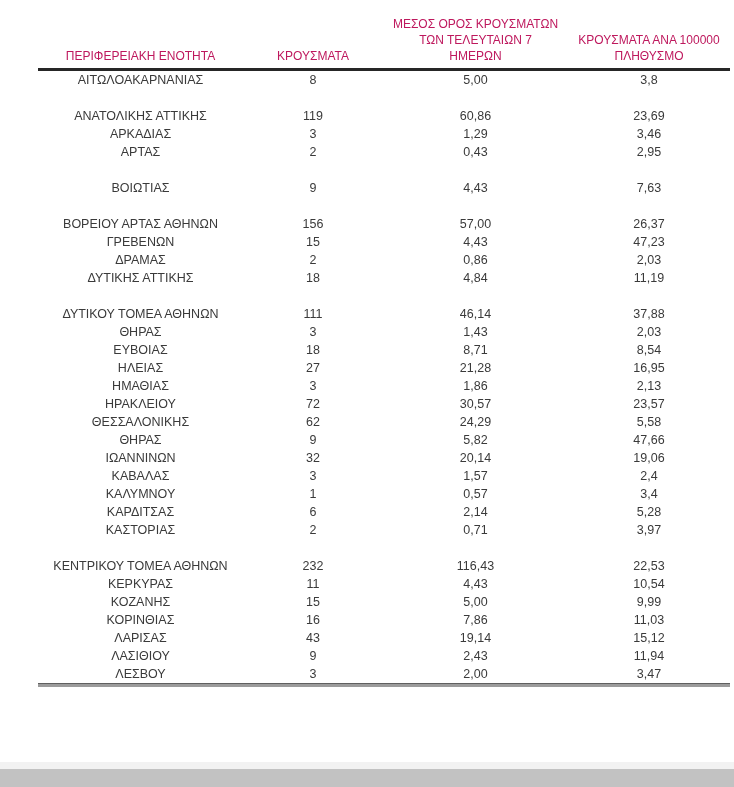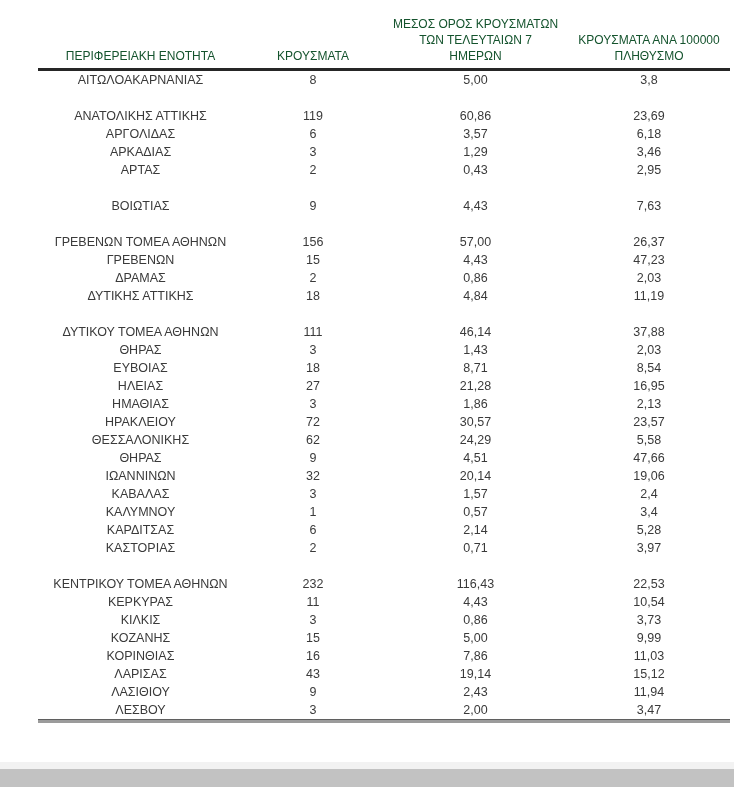--- a/index.html
+++ b/index.html
@@ -24,21 +24,21 @@
   col.c4 { width: 162px; }
   thead th {
     font-weight: normal;
     font-size: 12px;
     line-height: 16px;
     text-align: center;
     vertical-align: bottom;
     padding: 6px 0 4px 0;
     border-bottom: 3px solid #262626;
     white-space: pre-line;
-    color: #14532d;
+    color: #be185d;
   }
   tbody td {
     font-size: 12.5px;
     line-height: 18px;
     height: 18px;
     padding: 0;
     text-align: center;
     color: #3a3a3a;
     white-space: nowrap;
     overflow: hidden;
@@ -97,26 +97,20 @@
         <tr class="spacer">
           <td colspan="4"></td>
         </tr>
         <tr>
           <td>ΑΝΑΤΟΛΙΚΗΣ ΑΤΤΙΚΗΣ</td>
           <td>119</td>
           <td>60,86</td>
           <td>23,69</td>
         </tr>
         <tr>
-          <td>ΑΡΓΟΛΙΔΑΣ</td>
-          <td>6</td>
-          <td>3,57</td>
-          <td>6,18</td>
-        </tr>
-        <tr>
           <td>ΑΡΚΑΔΙΑΣ</td>
           <td>3</td>
           <td>1,29</td>
           <td>3,46</td>
         </tr>
         <tr>
           <td>ΑΡΤΑΣ</td>
           <td>2</td>
           <td>0,43</td>
           <td>2,95</td>
@@ -127,21 +121,21 @@
         <tr>
           <td>ΒΟΙΩΤΙΑΣ</td>
           <td>9</td>
           <td>4,43</td>
           <td>7,63</td>
         </tr>
         <tr class="spacer">
           <td colspan="4"></td>
         </tr>
         <tr>
-          <td>ΓΡΕΒΕΝΩΝ ΤΟΜΕΑ ΑΘΗΝΩΝ</td>
+          <td>ΒΟΡΕΙΟΥ ΑΡΤΑΣ ΑΘΗΝΩΝ</td>
           <td>156</td>
           <td>57,00</td>
           <td>26,37</td>
         </tr>
         <tr>
           <td>ΓΡΕΒΕΝΩΝ</td>
           <td>15</td>
           <td>4,43</td>
           <td>47,23</td>
         </tr>
@@ -198,21 +192,21 @@
         </tr>
         <tr>
           <td>ΘΕΣΣΑΛΟΝΙΚΗΣ</td>
           <td>62</td>
           <td>24,29</td>
           <td>5,58</td>
         </tr>
         <tr>
           <td>ΘΗΡΑΣ</td>
           <td>9</td>
-          <td>4,51</td>
+          <td>5,82</td>
           <td>47,66</td>
         </tr>
         <tr>
           <td>ΙΩΑΝΝΙΝΩΝ</td>
           <td>32</td>
           <td>20,14</td>
           <td>19,06</td>
         </tr>
         <tr>
           <td>ΚΑΒΑΛΑΣ</td>
@@ -247,26 +241,20 @@
           <td>116,43</td>
           <td>22,53</td>
         </tr>
         <tr>
           <td>ΚΕΡΚΥΡΑΣ</td>
           <td>11</td>
           <td>4,43</td>
           <td>10,54</td>
         </tr>
         <tr>
-          <td>ΚΙΛΚΙΣ</td>
-          <td>3</td>
-          <td>0,86</td>
-          <td>3,73</td>
-        </tr>
-        <tr>
           <td>ΚΟΖΑΝΗΣ</td>
           <td>15</td>
           <td>5,00</td>
           <td>9,99</td>
         </tr>
         <tr>
           <td>ΚΟΡΙΝΘΙΑΣ</td>
           <td>16</td>
           <td>7,86</td>
           <td>11,03</td>

